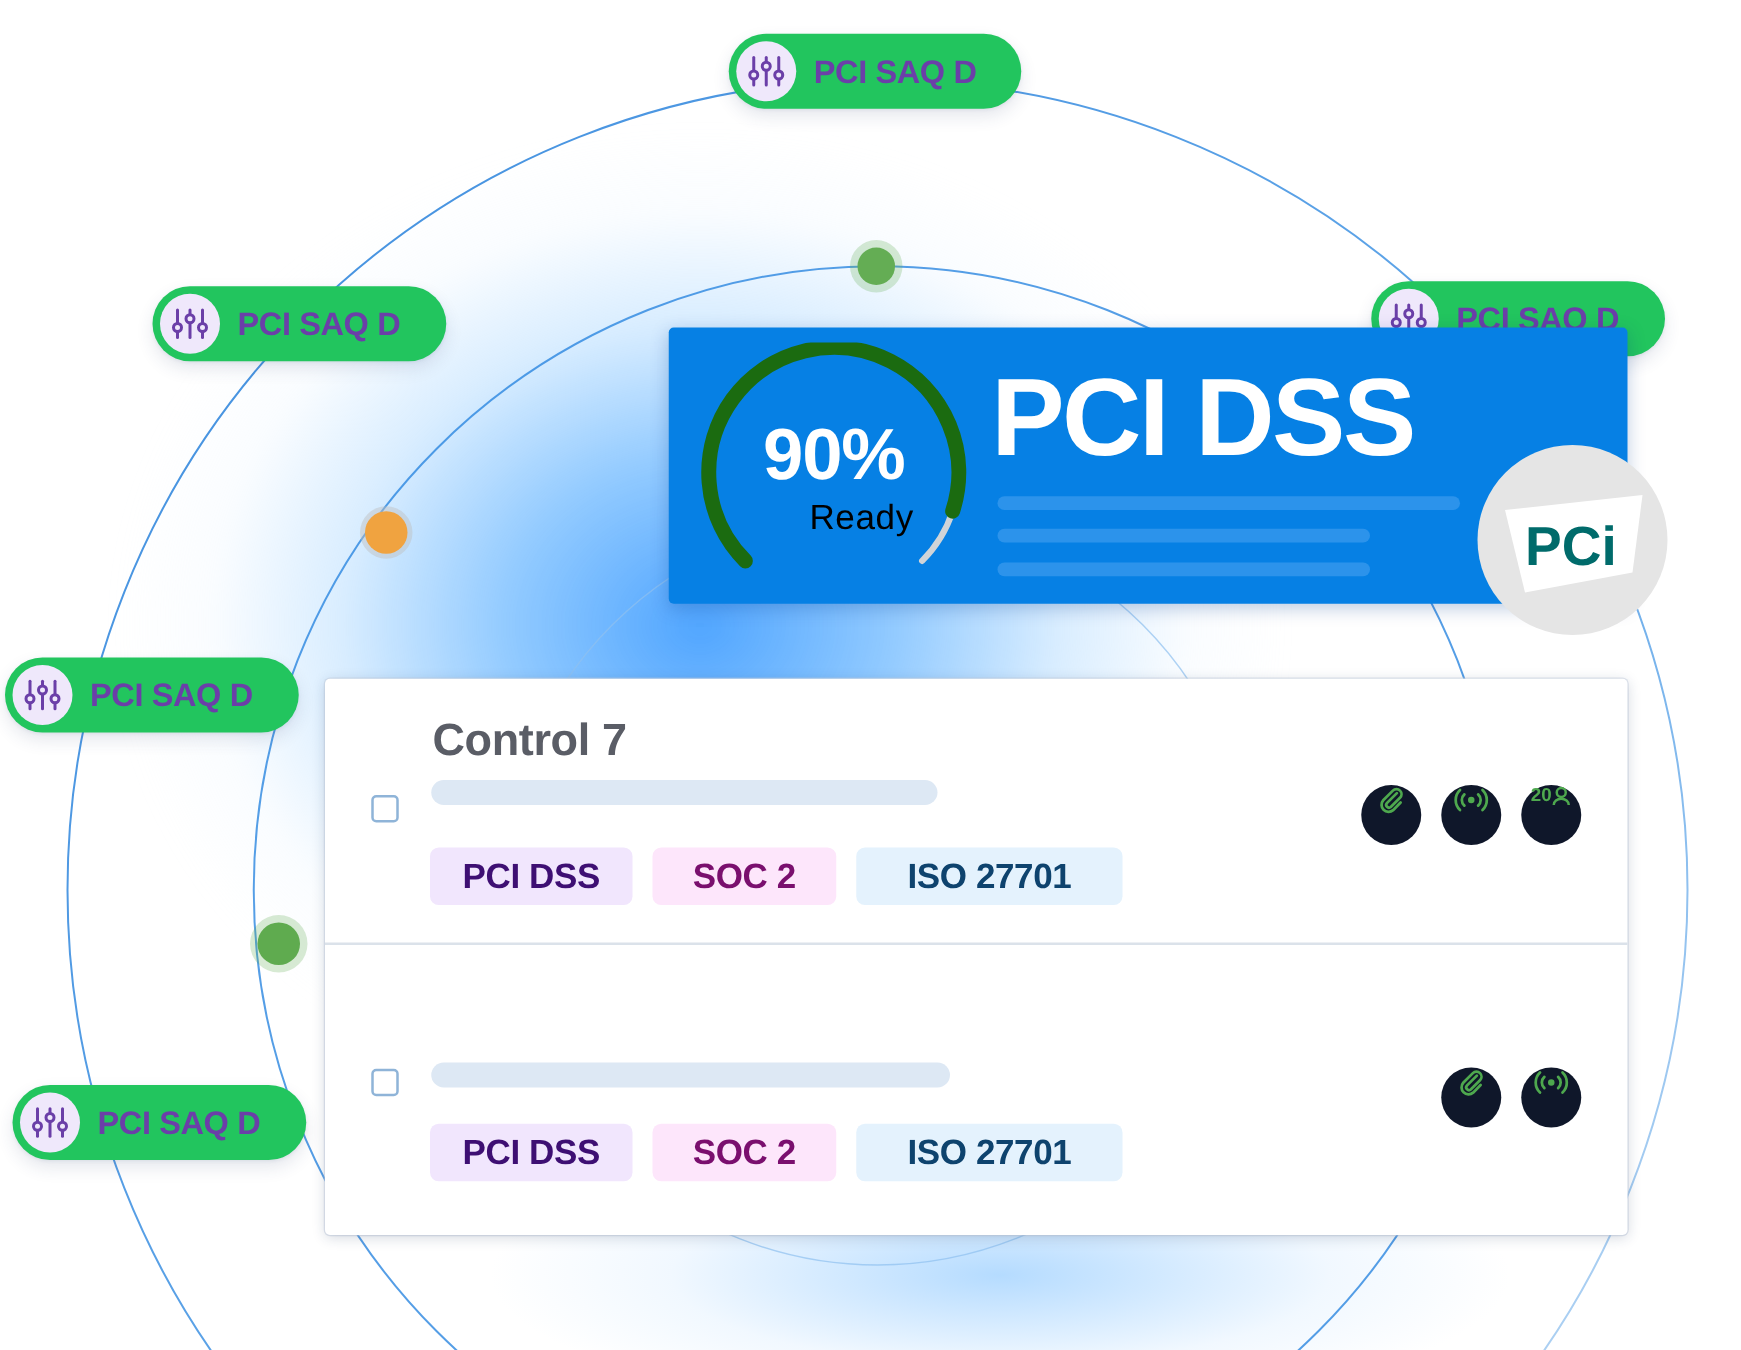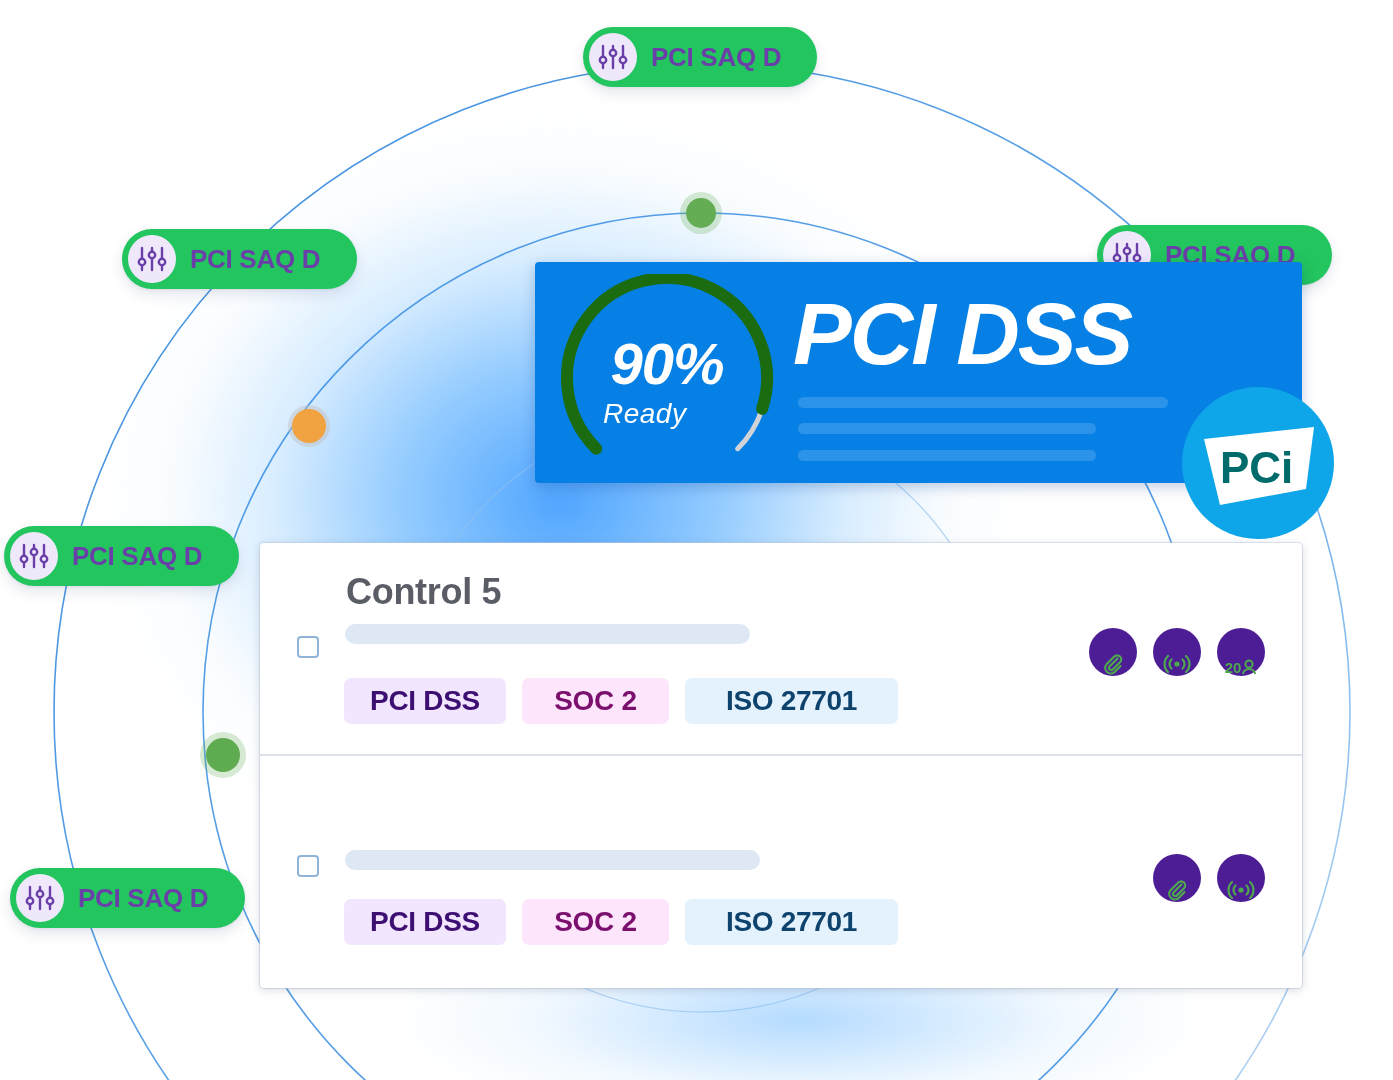--- a/index.html
+++ b/index.html
@@ -29,46 +29,45 @@
     display:flex; align-items:center; justify-content:center; margin-right:14px;
   }
   .pill .lbl { color:#6b3fa8; font-weight:700; font-size:26px; letter-spacing:-0.3px; white-space:nowrap; }
 
   .dot { position:absolute; border-radius:50%; }
 
   .fw-card {
     position:absolute; left:535px; top:262px; width:767px; height:221px;
     background:#0680e4; border-radius:4px;
     box-shadow: 0 4px 14px rgba(0,60,140,0.25);
-    font-style: italic;
   }
   .fw-card .gauge { position:absolute; left:22px; top:12px; }
   .fw-card .pct { position:absolute; left:52px; top:68px; width:160px; text-align:center; color:#fff; font-weight:700; font-size:58px; letter-spacing:-1px; }
-  .fw-card .ready { position:absolute; left:68px; top:136px; width:160px; text-align:left; color:#ffffff; font-size:28px; letter-spacing:0.5px; }
+  .fw-card .ready { position:absolute; left:36px; top:136px; width:160px; text-align:right; color:#000000; font-size:28px; letter-spacing:0.5px; }
   .fw-card .title { position:absolute; left:258px; top:22px; color:#fff; font-weight:700; font-size:88px; letter-spacing:-2px; line-height:100px; white-space:nowrap; }
   .fw-card .bar { position:absolute; left:263px; height:11px; background:#2c93eb; border-radius:6px; }
 
   .pci-logo {
-    position:absolute; left:1182px; top:387px; width:152px; height:152px; border-radius:50%;
-    background:#0ea5e9;
+    position:absolute; left:1182px; top:356px; width:152px; height:152px; border-radius:50%;
+    background:#e5e5e5;
   }
 
   .controls {
     position:absolute; left:260px; top:543px; width:1042px; height:445px;
     background:#fff; border-radius:4px;
     box-shadow: 0 2px 10px rgba(30,50,90,0.18), 0 0 0 1px rgba(200,210,225,0.5);
   }
   .row { position:absolute; left:0; width:1042px; }
   .row .chk { position:absolute; left:37px; width:22px; height:22px; border:2px solid #8fb4d8; border-radius:4px; box-sizing:border-box; background:#fff; }
   .row .name { position:absolute; left:86px; color:#5a5d66; font-size:36px; font-weight:700; letter-spacing:-0.3px; }
   .row .skel { position:absolute; left:85px; height:20px; background:#dde8f4; border-radius:10px; }
   .row .tags { position:absolute; left:84px; display:flex; gap:16px; }
   .tag { height:46px; border-radius:7px; display:flex; align-items:center; justify-content:center; font-weight:700; font-size:28px; letter-spacing:-0.3px; box-sizing:border-box; }
   .actions { position:absolute; display:flex; gap:16px; }
-  .act { width:48px; height:48px; border-radius:50%; background:#4c1d95; display:flex; align-items:flex-end; justify-content:center; color:#4ea84e; font-weight:700; font-size:15px; }
+  .act { width:48px; height:48px; border-radius:50%; background:#0f172a; display:flex; align-items:flex-start; justify-content:center; color:#4ea84e; font-weight:700; font-size:15px; }
   .divider { position:absolute; left:0; top:211px; width:1042px; height:2px; background:#dbe2ea; }
 </style>
 </head>
 <body>
 
 <div class="glow"></div>
 <div class="glow2"></div>
 
 <svg class="orbits" width="1393" height="1080">
   <defs>
@@ -188,21 +187,21 @@
 <div class="pci-logo">
   <svg width="152" height="152" viewBox="0 0 152 152">
     <polygon points="22,52 132,40 124,102 38,118" fill="#ffffff"></polygon>
     <text x="38" y="96" font-family="Liberation Sans, sans-serif" font-weight="700" font-size="44" fill="#006b6b">PCi</text>
   </svg>
 </div>
 
 <div class="controls">
   <div class="row" style="top:0;height:211px;">
     <div class="chk" style="top:93px;"></div>
-    <div class="name" style="top:28px;">Control 5</div>
+    <div class="name" style="top:28px;">Control 7</div>
     <div class="skel" style="top:81px;width:405px;"></div>
     <div class="tags" style="top:135px;">
       <div class="tag" style="width:162px;background:#f1e6fd;color:#3e0f73;">PCI DSS</div>
       <div class="tag" style="width:147px;background:#fde6fb;color:#7a0f6e;">SOC 2</div>
       <div class="tag" style="width:213px;background:#e4f2fd;color:#0e436e;">ISO 27701</div>
     </div>
     <div class="actions" style="left:829px;top:85px;">
       <div class="act">
         <svg width="24" height="24" viewBox="0 0 24 24">
             <path d="M16.5 6.5 L8.5 14.5 a2.2 2.2 0 0 0 3.1 3.1 L19 10.2 a4 4 0 0 0 -5.7 -5.7 L5.6 12.2 a5.6 5.6 0 0 0 7.9 7.9 L19.5 14" fill="none" stroke="#4ea84e" stroke-width="2.2" stroke-linecap="round"></path>

